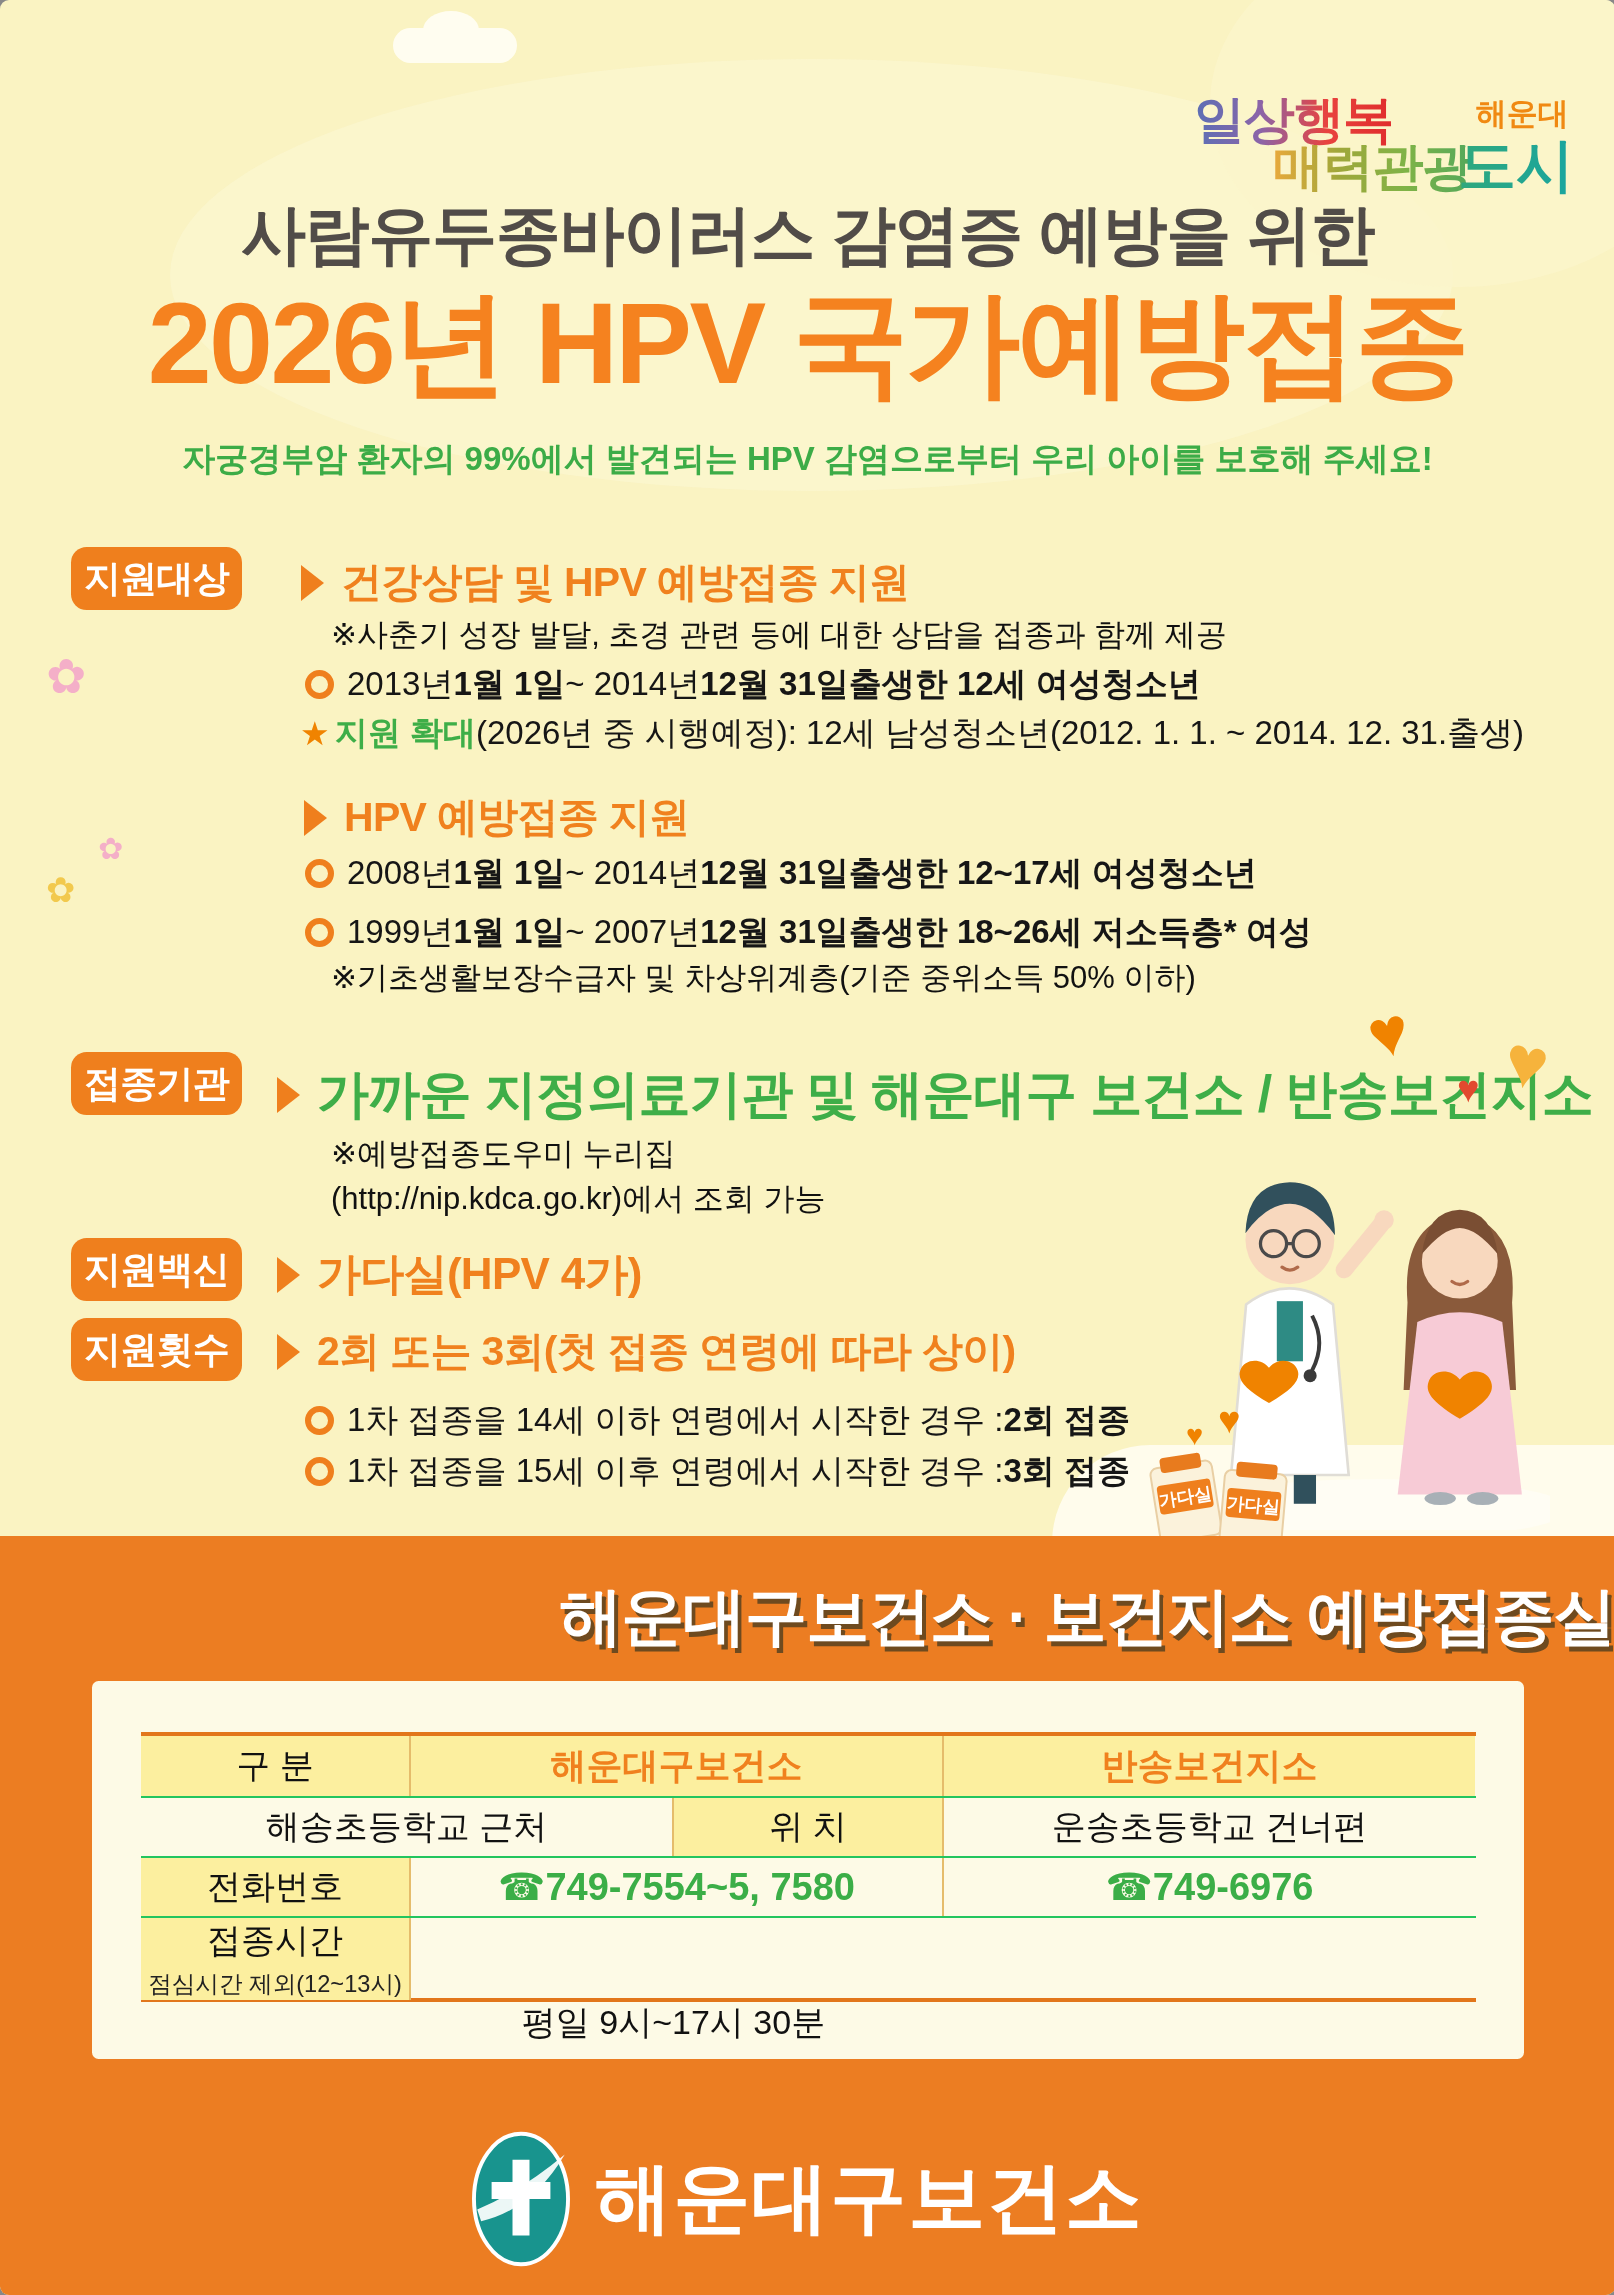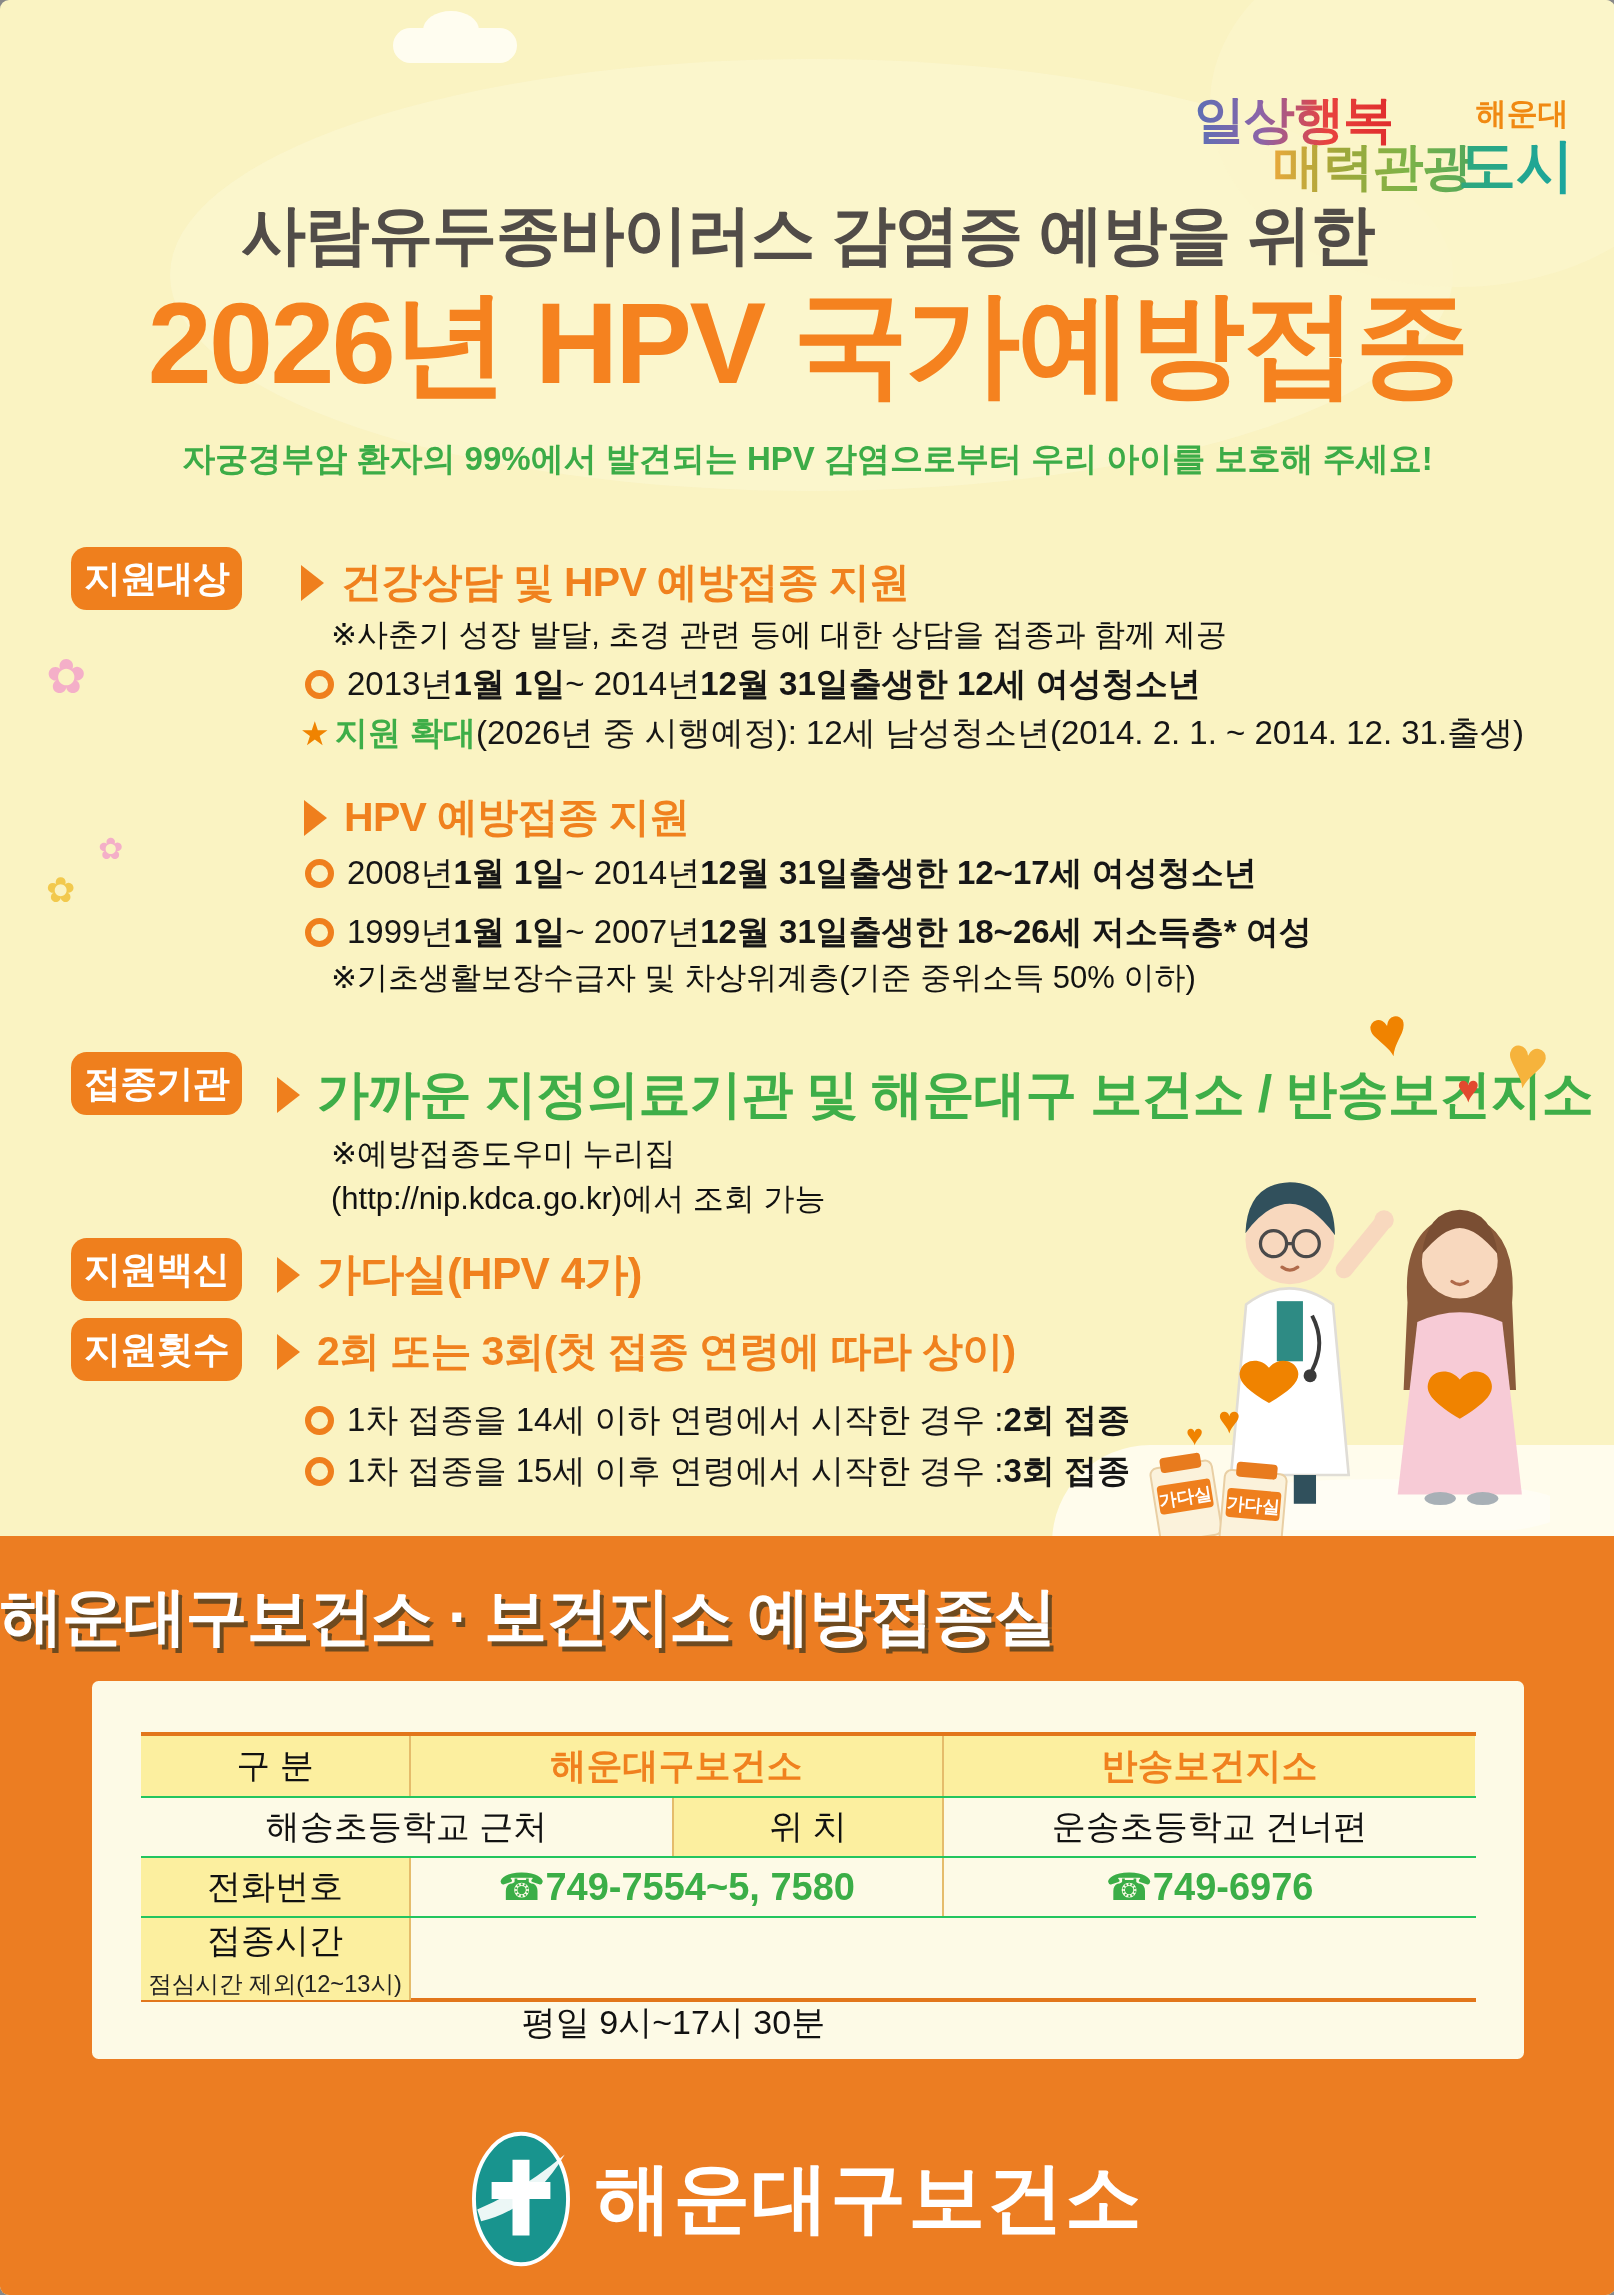--- a/index.html
+++ b/index.html
@@ -59,21 +59,21 @@
   .heart.yellow{color:#F6B33C;}
 
   
   .illus{position:absolute;left:1184px;top:1105px;}
   .bottle{position:absolute;width:60px;height:73px;background:#FBF2DB;border:2px solid #E9CFA4;border-radius:7.9px;}
   .bottle .cap{width:41px;height:15.7px;background:#E87B1E;border-radius:3.9px;margin:-10.5px auto 0;}
   .bottle .blabel{margin:11.8px 2.6px 0;background:#EF7F1D;color:#fff;font-size:17.7px;font-weight:bold;text-align:center;border-radius:3.9px;padding:2.6px 0;}
 
   
   .orange-sec{position:absolute;left:0;top:1536px;width:1615px;height:759px;background:#EC7D22;}
-  .banner{position:absolute;left:0;top:38px;width:100%;text-align:left;color:#fff;
+  .banner{position:absolute;left:0;top:38px;width:100%;text-align:right;color:#fff;
      font-size:63px;font-weight:900;letter-spacing:-1.3px;text-shadow:3.9px 4.6px 0 #6E4A1F;}
   .card{position:absolute;left:92px;top:145px;width:1432px;height:378px;background:#FDFAE6;border-radius:6.5px;}
   .table{position:absolute;left:49px;top:51px;width:1335px;border-top:4.6px solid #E2761B;border-bottom:4.6px solid #E2761B;}
   .tr{display:flex;align-items:stretch;}
   .tr.sep{border-bottom:2px solid #22c55e;}
   .td{display:flex;flex-direction:column;align-items:center;justify-content:center;}
   .td-label{width:268px;background:#FCEF9F;border-right:2px solid #E5BC6B;font-size:34px;color:#111;}
   .td-c{width:531px;}
   .td-c.vline{border-right:2px solid #E5BC6B;}
   .td-merged{width:1065px;}
@@ -122,21 +122,21 @@
     <span class="ring"></span>
     <span>2013년 </span>
       <span class="b">1월 1일</span>
       <span> ~ 2014년 </span>
       <span class="b">12월 31일</span>
       <span class="b"> 출생한 12세 여성청소년</span>
   </div>
   <div class="line" style="left:300px;top:711px;">
     <span class="star">★</span>
     <span class="exlabel">지원 확대</span>
-    <span>(2026년 중 시행예정): 12세 남성청소년(2014. 2. 1. ~ 2014. 12. 31.출생)</span>
+    <span>(2026년 중 시행예정): 12세 남성청소년(2012. 1. 1. ~ 2014. 12. 31.출생)</span>
   </div>
 
   <div class="hrow" style="left:269px;top:790px;margin-left:35px;">
     <span class="tri"></span>
     <span class="h-orange">HPV 예방접종 지원</span>
   </div>
   <div class="line" style="left:305px;top:851px;">
     <span class="ring"></span>
     <span>2008년 </span>
       <span class="b">1월 1일</span>

